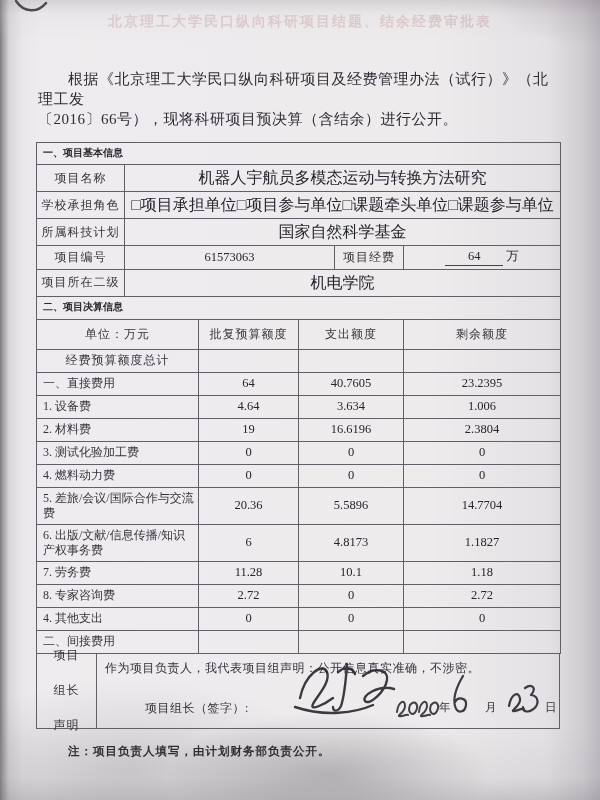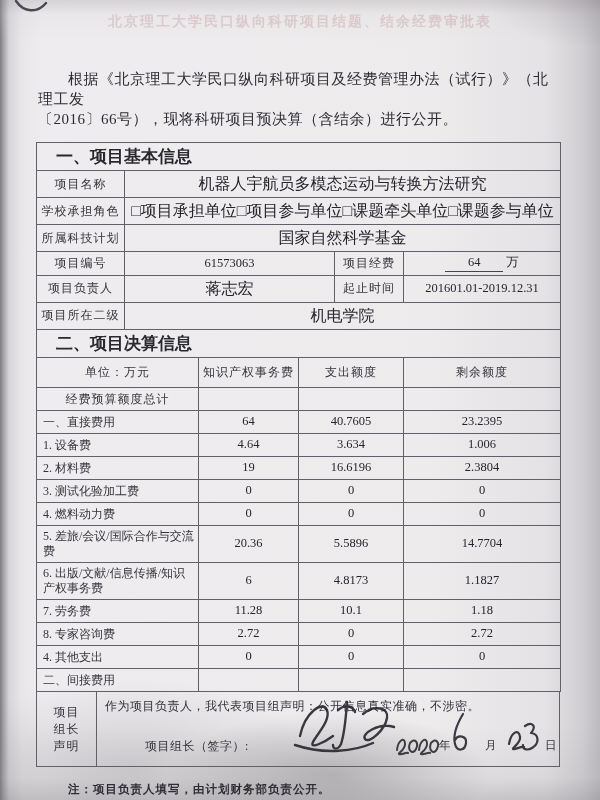--- a/index.html
+++ b/index.html
@@ -41,40 +41,40 @@
   .intro .l1{text-indent:2em;}
   table{border-collapse:collapse;width:524px;table-layout:fixed;margin-top:13px;}
   table.t2, .decl{margin-top:-1px;}
   td{
     border:1px solid #625f68;font-size:12px;line-height:1.25;
     padding:3px 4px;text-align:center;color:#35343d;
     overflow:hidden;
   }
   td.sec{
     text-align:left;font-family:"Liberation Sans","DejaVu Sans",sans-serif;
-    font-weight:bold;font-size:17px;color:#29282f;padding:3px 19px;margin-left:46px;
+    font-weight:bold;font-size:10px;color:#29282f;padding:3px 6px;margin-left:46px;
   }
   td.lbl{letter-spacing:1px;}
   td.val{font-size:16px;color:#26252e;}
   td.left{text-align:left;padding-left:6px;}
   td.num{font-size:12.5px;color:#26252e;}
   .uline{display:inline-block;min-width:54px;border-bottom:1px solid #46454e;padding:0 2px;}
   .t1 tr{height:22px;}
   .t2 tr{height:23px;}
   .t2 tr.hdr{height:30px;}
   .t2 tr.tall{height:31px;}
   .t2 tr.taller{height:35px;}
   .decl{
     position:relative;display:flex;width:522px;height:74px;
     border:1px solid #625f68;
   }
   .decl-label{
     width:59px;border-right:1px solid #625f68;
     display:flex;flex-direction:column;justify-content:center;align-items:center;
-    gap:0;font-size:12px;letter-spacing:1px;color:#35343d;
+    gap:18px;font-size:12px;letter-spacing:1px;color:#35343d;
   }
   .decl-body{position:relative;flex:1;}
   .statement{
     position:absolute;left:8px;top:6px;font-size:12px;letter-spacing:.5px;color:#33323b;
   }
   .sign-label{position:absolute;left:48px;top:46px;font-size:12px;letter-spacing:.5px;color:#33323b;}
   .dchar{position:absolute;top:46px;font-size:11.5px;color:#33323b;}
   .dchar.y{left:342px;}
   .dchar.m{left:388px;}
   .dchar.d{left:448px;}
@@ -125,46 +125,40 @@
         <td class="lbl">所属科技计划</td>
         <td class="val" colspan="3">国家自然科学基金</td>
       </tr>
       <tr>
         <td class="lbl">项目编号</td>
         <td class="num">61573063</td>
         <td class="lbl">项目经费</td>
         <td class="num"><span class="uline">64</span> <span>万</span></td>
       </tr>
       <tr>
-        <td class="lbl">项目负责人</td>
-        <td class="val">蒋志宏</td>
-        <td class="lbl">起止时间</td>
-        <td class="num">201601.01-2019.12.31</td>
-      </tr>
-      <tr>
         <td class="lbl">项目所在二级</td>
         <td class="val" colspan="3">机电学院</td>
       </tr>
     </tbody>
       </table>
 
     <table class="t2">
       <colgroup>
           <col style="width:162px">
           <col style="width:100px">
           <col style="width:105px">
           <col style="width:157px">
         </colgroup>
       <tbody>
           <tr>
         <td class="sec" colspan="4">二、项目决算信息</td>
       </tr>
       <tr class="hdr">
         <td class="lbl">单位：万元</td>
-        <td class="lbl">知识产权事务费</td>
+        <td class="lbl">批复预算额度</td>
         <td class="lbl">支出额度</td>
         <td class="lbl">剩余额度</td>
       </tr>
       <tr>
         <td class="lbl">经费预算额度总计</td>
         <td></td>
         <td></td>
         <td></td>
       </tr>
       <tr>

